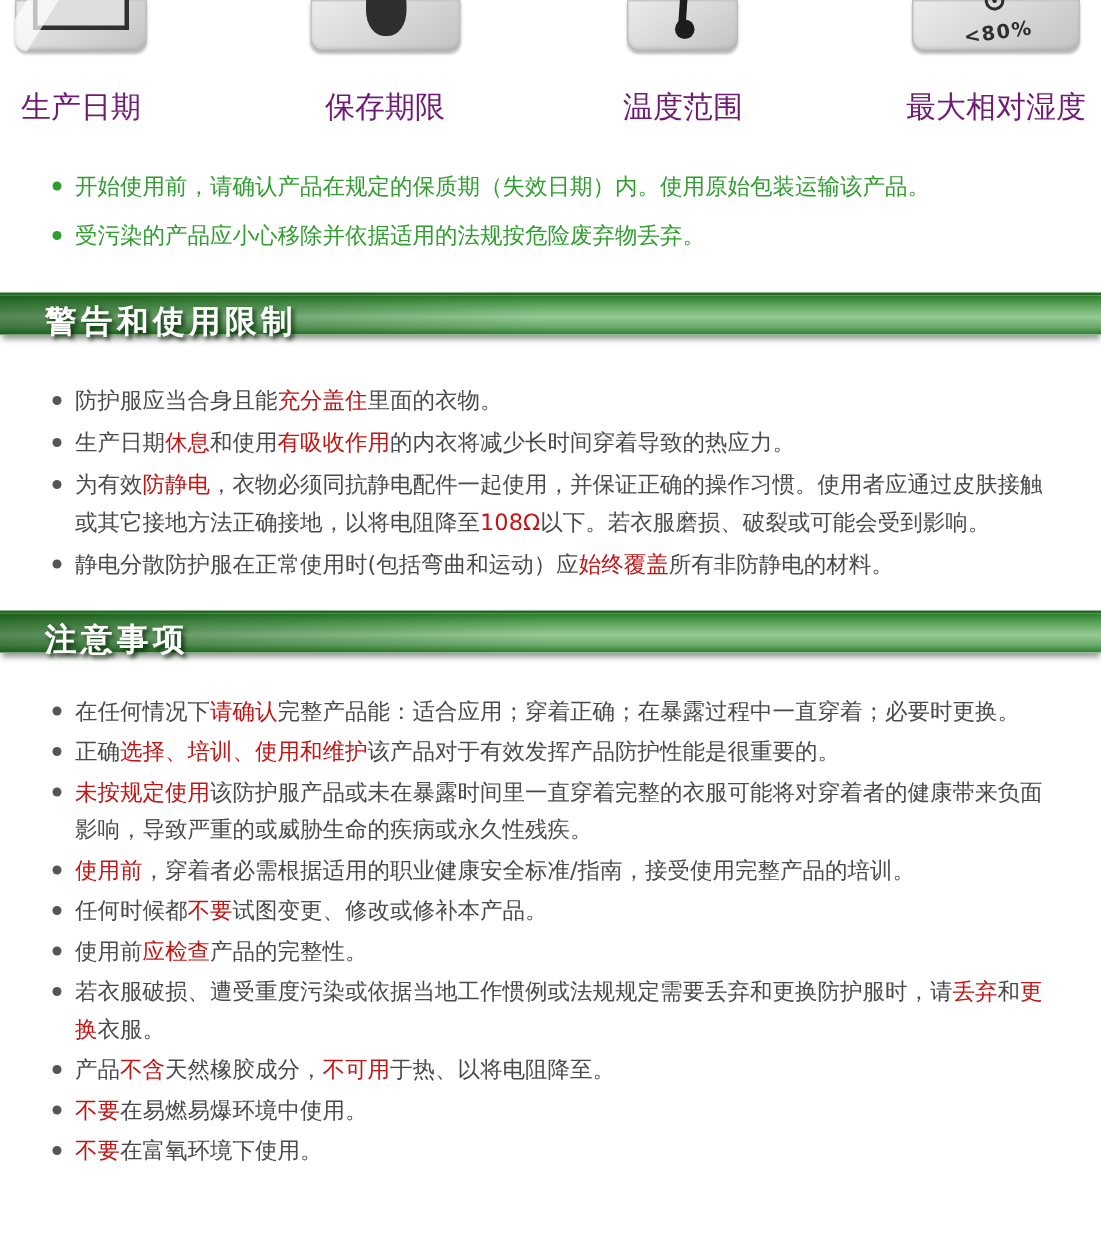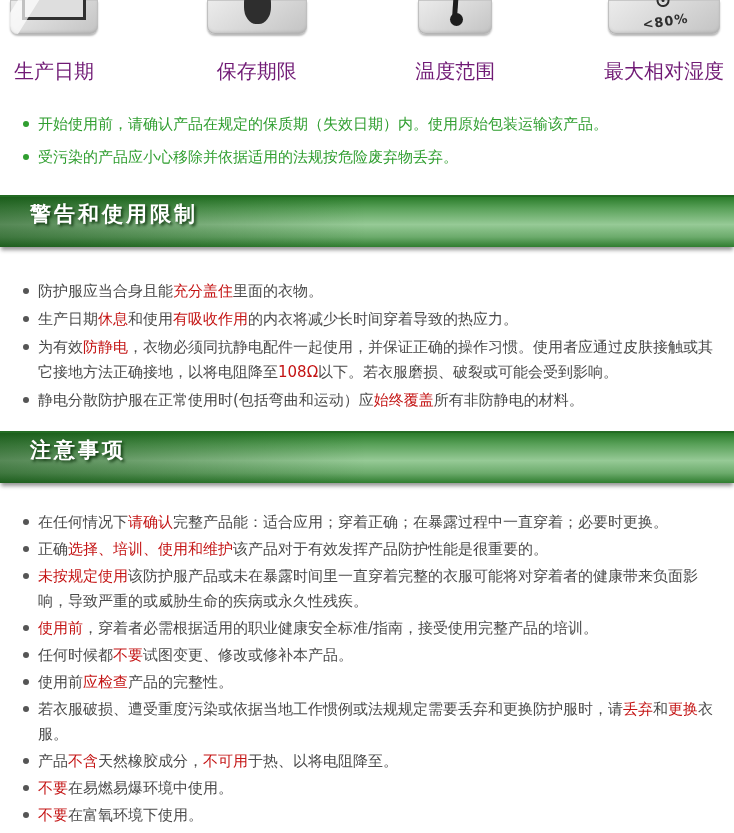--- a/index.html
+++ b/index.html
@@ -37,39 +37,39 @@
   .tile-humidity .tilt { position:absolute; left:0; right:0; top:-8px; text-align:center; transform:rotate(-8deg); }
   .tile-humidity .ring { display:inline-block; width:13px; height:13px; border:2px solid #2e2e2e; border-radius:50%; position:relative; }
   .tile-humidity .ring::after { content:""; position:absolute; left:3px; top:3px; width:3px; height:3px; background:#2e2e2e; border-radius:50%; }
   .tile-humidity .pct { font-size:13px; font-weight:bold; color:#2e2e2e; letter-spacing:1px; }
 
   .tile-manu { width:124px; background:linear-gradient(145deg,#f0f0f0,#d2d2d2); }
   .tile-manu .plate { position:absolute; left:7px; right:7px; top:-10px; height:32px; border-radius:3px;
      background:linear-gradient(100deg,#171717 0%,#2d2d2d 30%,#1b1b1b 55%,#343434 80%,#181818 100%); }
 
   
-  ul.bullet-list { list-style:none; margin:0; padding:0 14px 0 22px; }
+  ul.bullet-list { list-style:none; margin:12px; padding:0 14px 0 22px; }
   ul.bullet-list li { position:relative; padding-left:16px; font-size:15px; }
   ul.bullet-list li::before { content:""; position:absolute; left:1px; top:9px; width:6px; height:6px; border-radius:50%; background:#555; }
 
   ul.intro { margin-top:26px; }
   ul.intro li { color:#2f9e2f; line-height:27px; margin-bottom:6px; }
   ul.intro li::before { background:#2f9e2f; top:10px; }
 
   ul.list-s1 { margin-top:32px; }
   ul.list-s1 li { line-height:25px; margin-bottom:3px; color:#4a4a4a; }
 
   ul.list-s2 { margin-top:27px; }
   ul.list-s2 li { line-height:25px; margin-bottom:2px; color:#4a4a4a; }
 
   .red { color:#c41414; font-weight:normal; }
 
   
   .section-bar {
-    position:relative; height:52px; margin-top:22px;
+    position:relative; height:28px; margin-top:22px;
     border-top:2px solid #236b23;
     background:linear-gradient(180deg,#2a7c2a 0%,#58a058 22%,#96ca96 55%,#6cab6c 80%,#2f7d2f 100%);
     box-shadow:0 4px 4px -1px rgba(0,0,0,0.42);
   }
   .section-bar::before { content:""; position:absolute; inset:0;
     background:linear-gradient(90deg, rgba(8,56,8,0.45) 0%, rgba(8,56,8,0) 50%); }
   .section-bar h2 {
     position:relative; margin:0; padding-left:30px;
     color:#ffffff; font-size:21px; font-weight:bold; line-height:35px; letter-spacing:3px;
     text-shadow:2px 2px 3px rgba(0,40,0,0.85);

